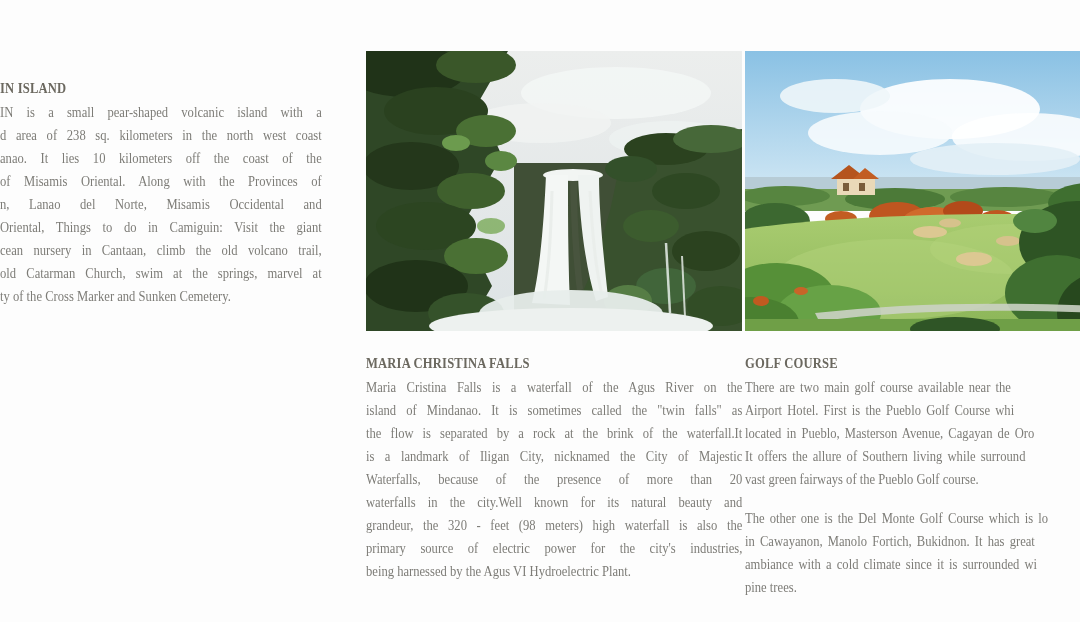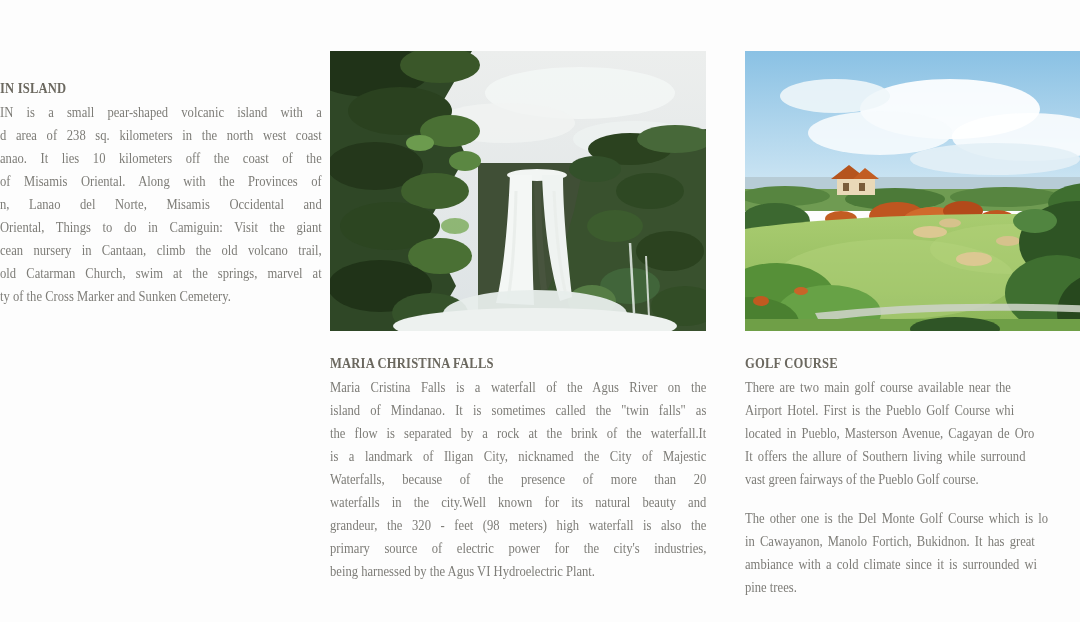--- a/index.html
+++ b/index.html
@@ -3,21 +3,21 @@
 <meta charset="utf-8">
 <style>
   html,body{margin:0;padding:0;background:#fdfdfd;}
   .viewport{
     position:relative;width:1080px;height:618px;overflow:hidden;
     background:var(--background,#fdfdfd);
     font-family:Liberation Serif, serif;
   }
   .card{position:absolute;}
   .card-left{left:0;top:79px;width:322px;}
-  .card-mid{left:330px;top:51px;width:376px;}
+  .card-mid{left:366px;top:51px;width:376px;}
   .card-right{left:745px;top:51px;width:376px;}
   .photo{width:376px;height:280px;line-height:0;overflow:hidden;}
   .photo svg{display:block;}
   
   .textwrap{transform:scaleX(0.84);transform-origin:0 0;}
   .card-left  .textwrap{width:383px;}
   .card-mid   .textwrap,
   .card-right .textwrap{width:448px;margin-top:23px;}
   h3.section-heading{
     margin:0;font-size:15px;font-weight:bold;line-height:18px;

